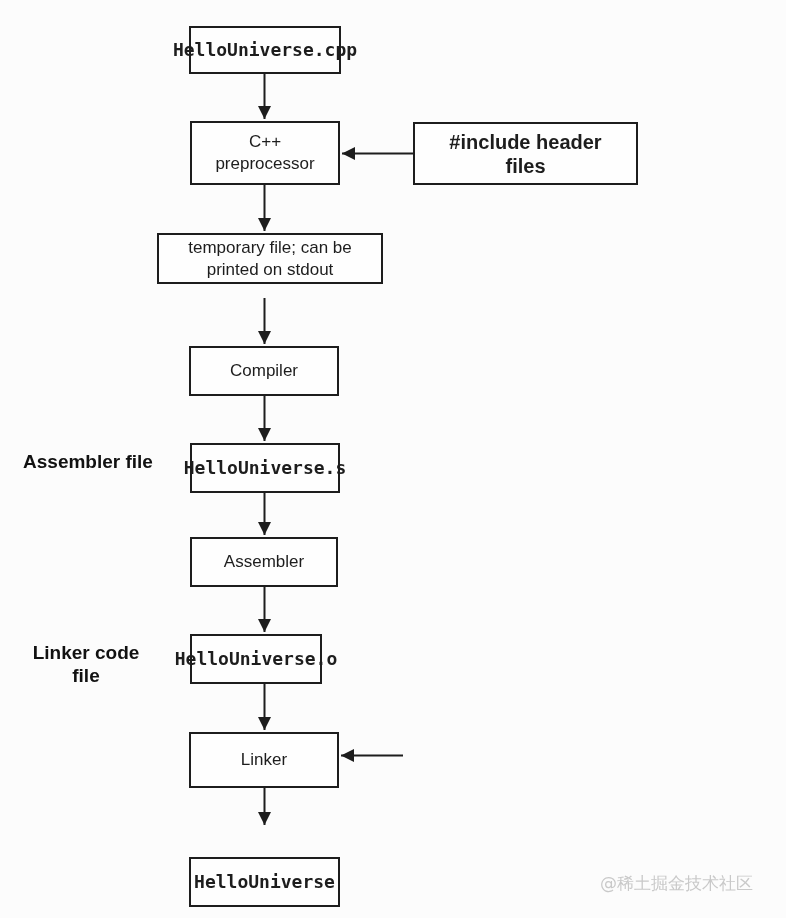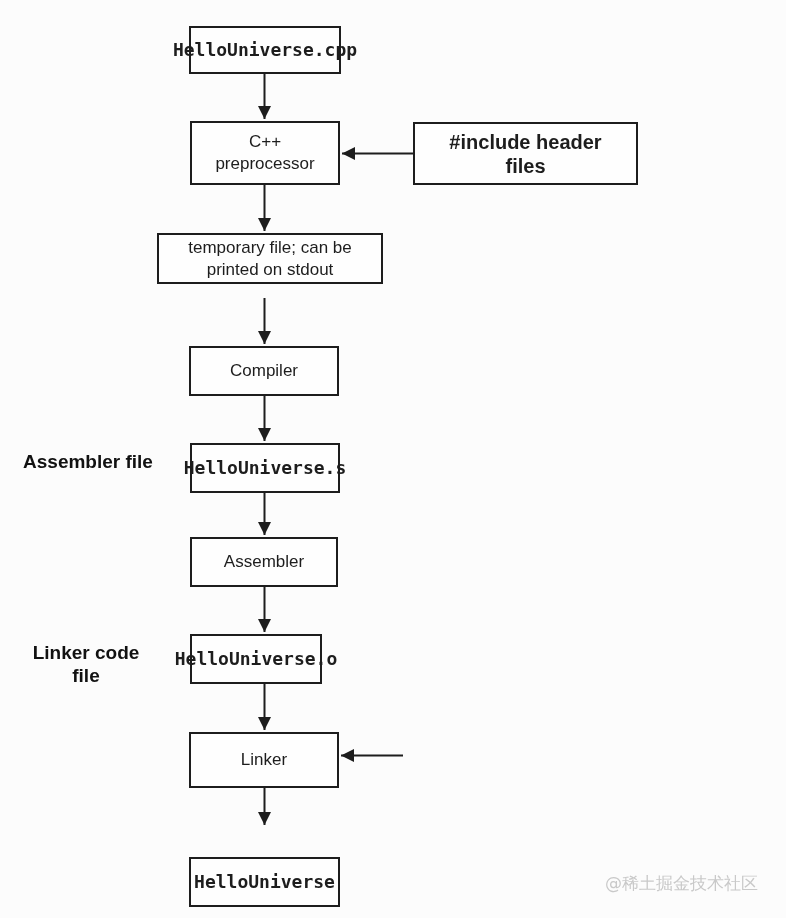--- a/index.html
+++ b/index.html
@@ -46,21 +46,21 @@
     font-size: 19px;
     font-weight: bold;
     line-height: 23px;
     color: #111;
   }
   .watermark {
     position: absolute;
     left: 600px;
     top: 872px;
     width: 163px;
-    text-align: center;
+    text-align: left;
     font-size: 17px;
     color: #c9c9c9;
     font-family: "DejaVu Sans", "Liberation Sans", sans-serif;
   }
 </style>
 </head>
 <body>
 
 <div class="stage">
 

